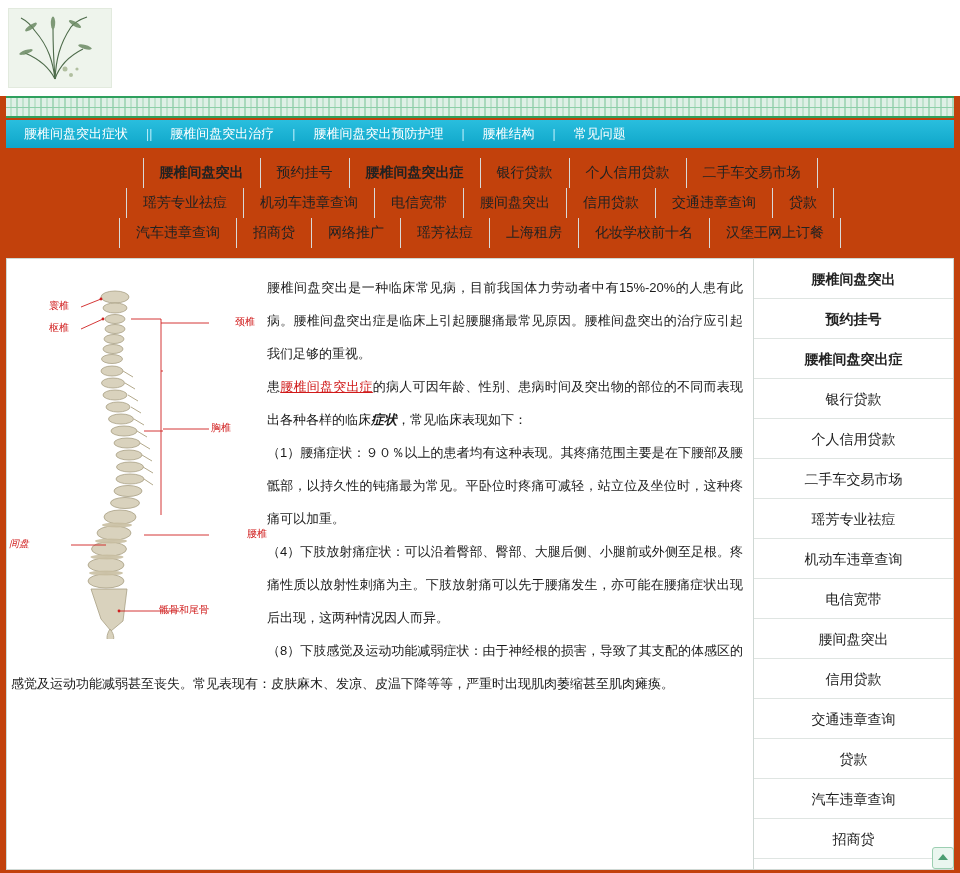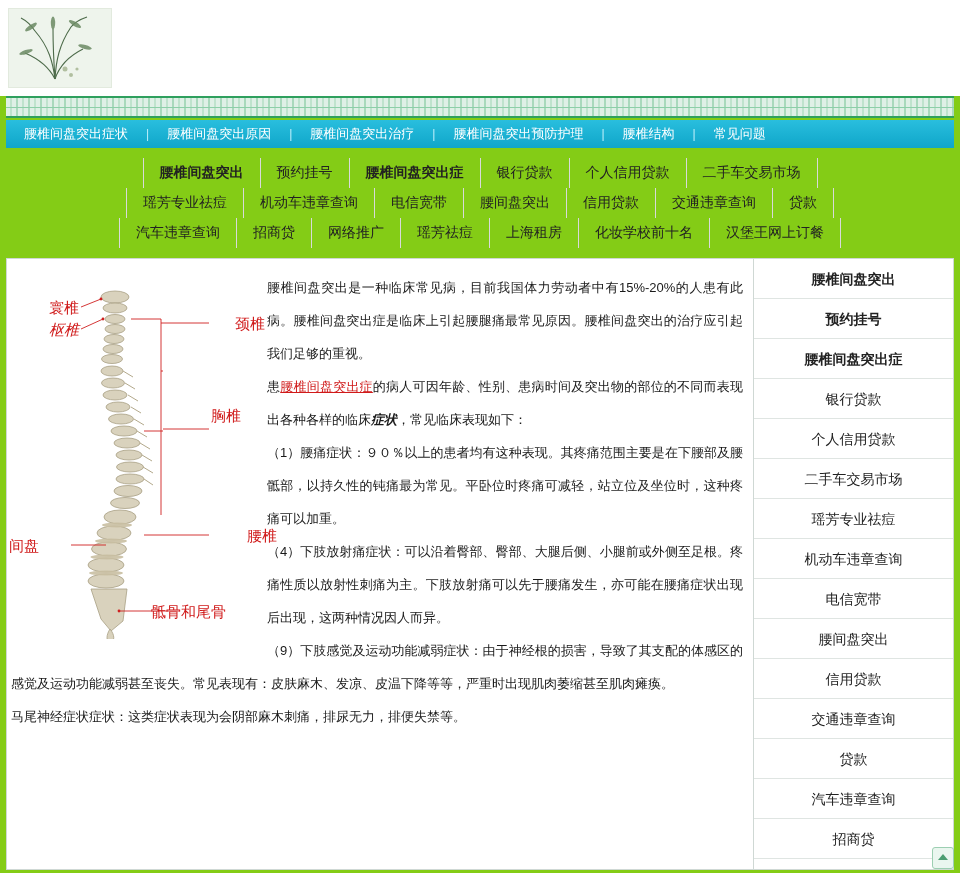--- a/index.html
+++ b/index.html
@@ -7,21 +7,21 @@
     margin: 0; padding: 0;
     width: 960px; height: 873px;
     background: #ffffff;
     font-family: "Liberation Sans", sans-serif;
     overflow: hidden;
   }
   #page {
     position: relative;
     width: 960px;
     height: 873px;
-    background: #84cc16;
+    background: #c2410c;
   }
 
   
   .logo-band {
     height: 96px;
     background: #ffffff;
     position: relative;
     border-bottom: 1px solid #ffffff;
   }
   .logo-box {
@@ -125,21 +125,21 @@
   .figure {
     float: left;
     width: 250px;
     height: 360px;
     position: relative;
     margin: 8px 6px 4px 0;
   }
   .figure svg { display:block; }
   .fig-label {
     position: absolute;
-    font-size: 15px;
+    font-size: 10px;
     color: #d01a1a;
     white-space: nowrap;
   }
 
   .article {
     font-size: 13px;
     line-height: 33px;
     color: #1a1a1a;
     text-align: justify;
   }
@@ -210,21 +210,20 @@
         </g>
       </svg>
     </div>
   </div>
 
   <div class="deco-rule"></div>
 
   <div class="mainnav">
     <a href="#">腰椎间盘突出症状</a>
     <span class="sep">|</span>
-    <a href="#">腰椎间盘突出原因</a>
     <span class="sep">|</span>
     <a href="#">腰椎间盘突出治疗</a>
     <span class="sep">|</span>
     <a href="#">腰椎间盘突出预防护理</a>
     <span class="sep">|</span>
     <a href="#">腰椎结构</a>
     <span class="sep">|</span>
     <a href="#">常见问题</a>
   </div>
 
@@ -332,37 +331,36 @@
             <path d="M60 266 L95 266"></path>
             <path d="M108 332 L168 332"></path>
           </g>
           <g fill="#cf2020">
             <circle cx="90" cy="20" r="1.4"></circle>
             <circle cx="92" cy="40" r="1.4"></circle>
             <circle cx="108" cy="332" r="1.4"></circle>
           </g>
         </svg>
         <span class="fig-label" style="left:38px;top:20px;">寰椎</span>
-        <span class="fig-label" style="left:38px;top:42px;font-style:italic;">枢椎</span>
+        <span class="fig-label" style="left:38px;top:42px;">枢椎</span>
         <span class="fig-label" style="left:200px;top:36px;margin-left:24px;">颈椎</span>
-        <span class="fig-label" style="left:200px;top:128px;">胸椎</span>
+        <span class="fig-label" style="left:200px;top:142px;">胸椎</span>
         <span class="fig-label" style="left:200px;top:248px;margin-left:36px;">腰椎</span>
-        <span class="fig-label" style="left:-2px;top:258px;">间盘</span>
-        <span class="fig-label" style="left:140px;top:324px;">骶骨和尾骨</span>
+        <span class="fig-label" style="left:-2px;top:258px;font-style:italic;">间盘</span>
+        <span class="fig-label" style="left:148px;top:324px;">骶骨和尾骨</span>
       </div>
 
       <div class="article">
         <p>腰椎间盘突出是一种临床常见病，目前我国体力劳动者中有15%-20%的人患有此病。腰椎间盘突出症是临床上引起腰腿痛最常见原因。腰椎间盘突出的治疗应引起我们足够的重视。</p>
         <p>
           <span>患</span><a href="#" class="kwred">腰椎间盘突出症</a><span>的病人可因年龄、性别、患病时间及突出物的部位的不同而表现出各种各样的临床</span><span class="b">症状</span><span>，常见临床表现如下：</span>
         </p>
         <p>（1）腰痛症状：９０％以上的患者均有这种表现。其疼痛范围主要是在下腰部及腰骶部，以持久性的钝痛最为常见。平卧位时疼痛可减轻，站立位及坐位时，这种疼痛可以加重。</p>
         <p>（4）下肢放射痛症状：可以沿着臀部、臀部、大腿后侧、小腿前或外侧至足根。疼痛性质以放射性刺痛为主。下肢放射痛可以先于腰痛发生，亦可能在腰痛症状出现后出现，这两种情况因人而异。</p>
-        <p>（9）下肢感觉及运动功能减弱症状：由于神经根的损害，导致了其支配的体感区的感觉及运动功能减弱甚至丧失。常见表现有：皮肤麻木、发凉、皮温下降等等，严重时出现肌肉萎缩甚至肌肉瘫痪。</p>
-        <p>马尾神经症状症状：这类症状表现为会阴部麻木刺痛，排尿无力，排便失禁等。</p>
+        <p>（8）下肢感觉及运动功能减弱症状：由于神经根的损害，导致了其支配的体感区的感觉及运动功能减弱甚至丧失。常见表现有：皮肤麻木、发凉、皮温下降等等，严重时出现肌肉萎缩甚至肌肉瘫痪。</p>
       </div>
     </div>
 
     <div class="col-rail">
       <a href="#" class="rail-item strong">腰椎间盘突出</a>
       <a href="#" class="rail-item strong">预约挂号</a>
       <a href="#" class="rail-item strong">腰椎间盘突出症</a>
       <a href="#" class="rail-item">银行贷款</a>
       <a href="#" class="rail-item">个人信用贷款</a>
       <a href="#" class="rail-item">二手车交易市场</a>

